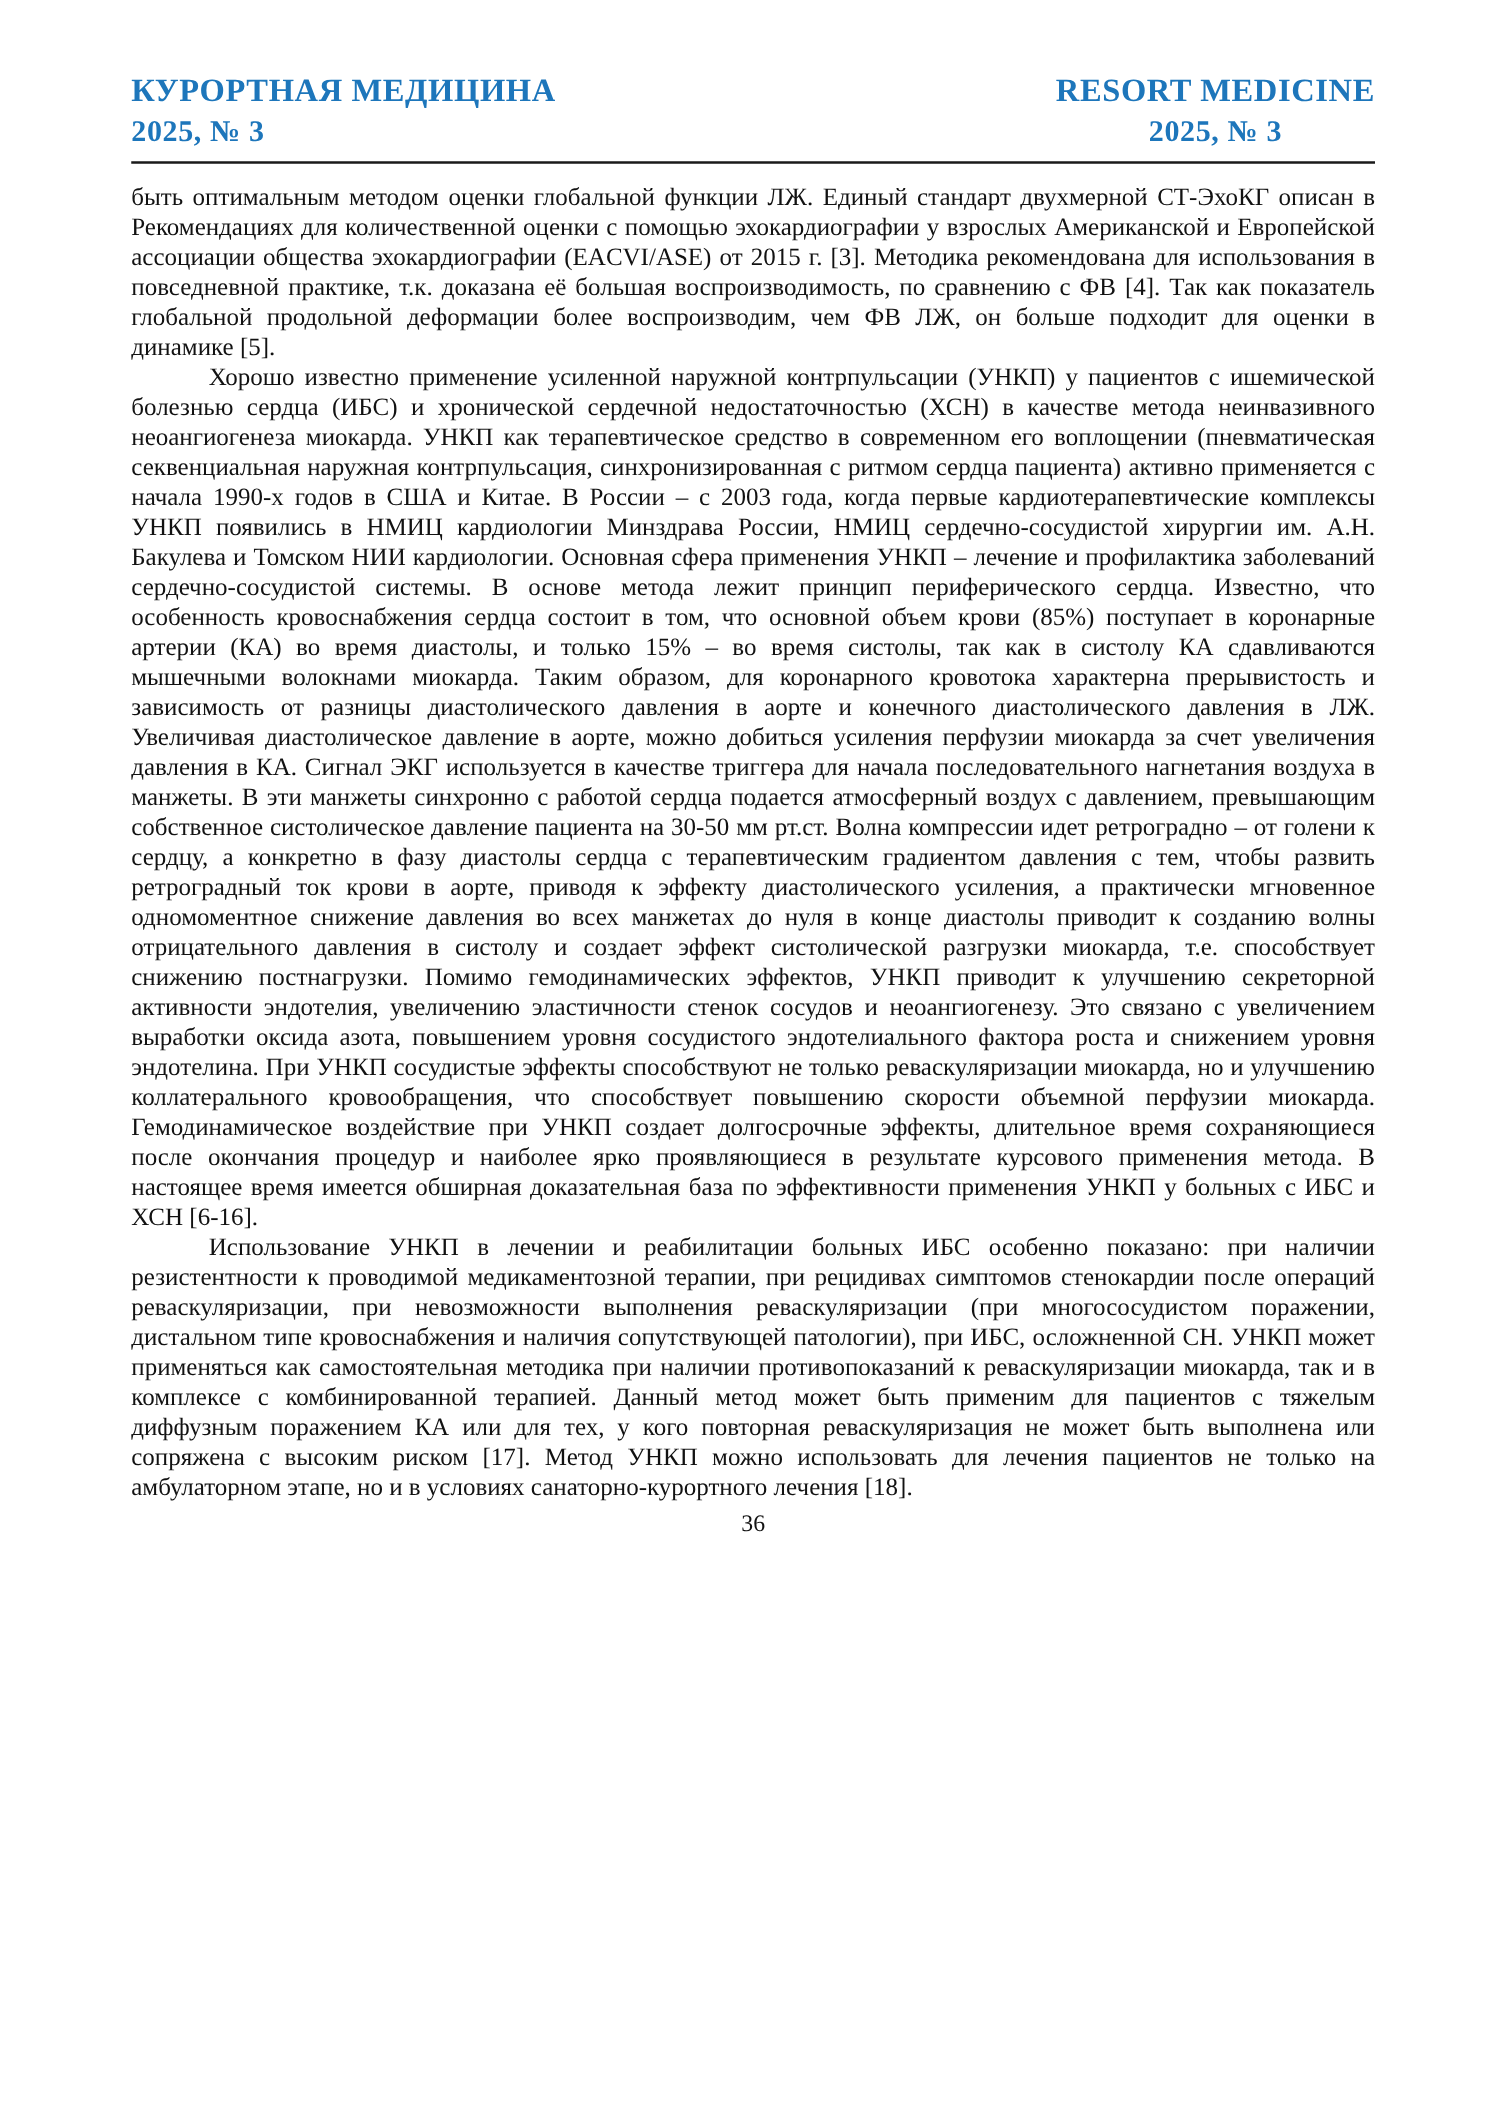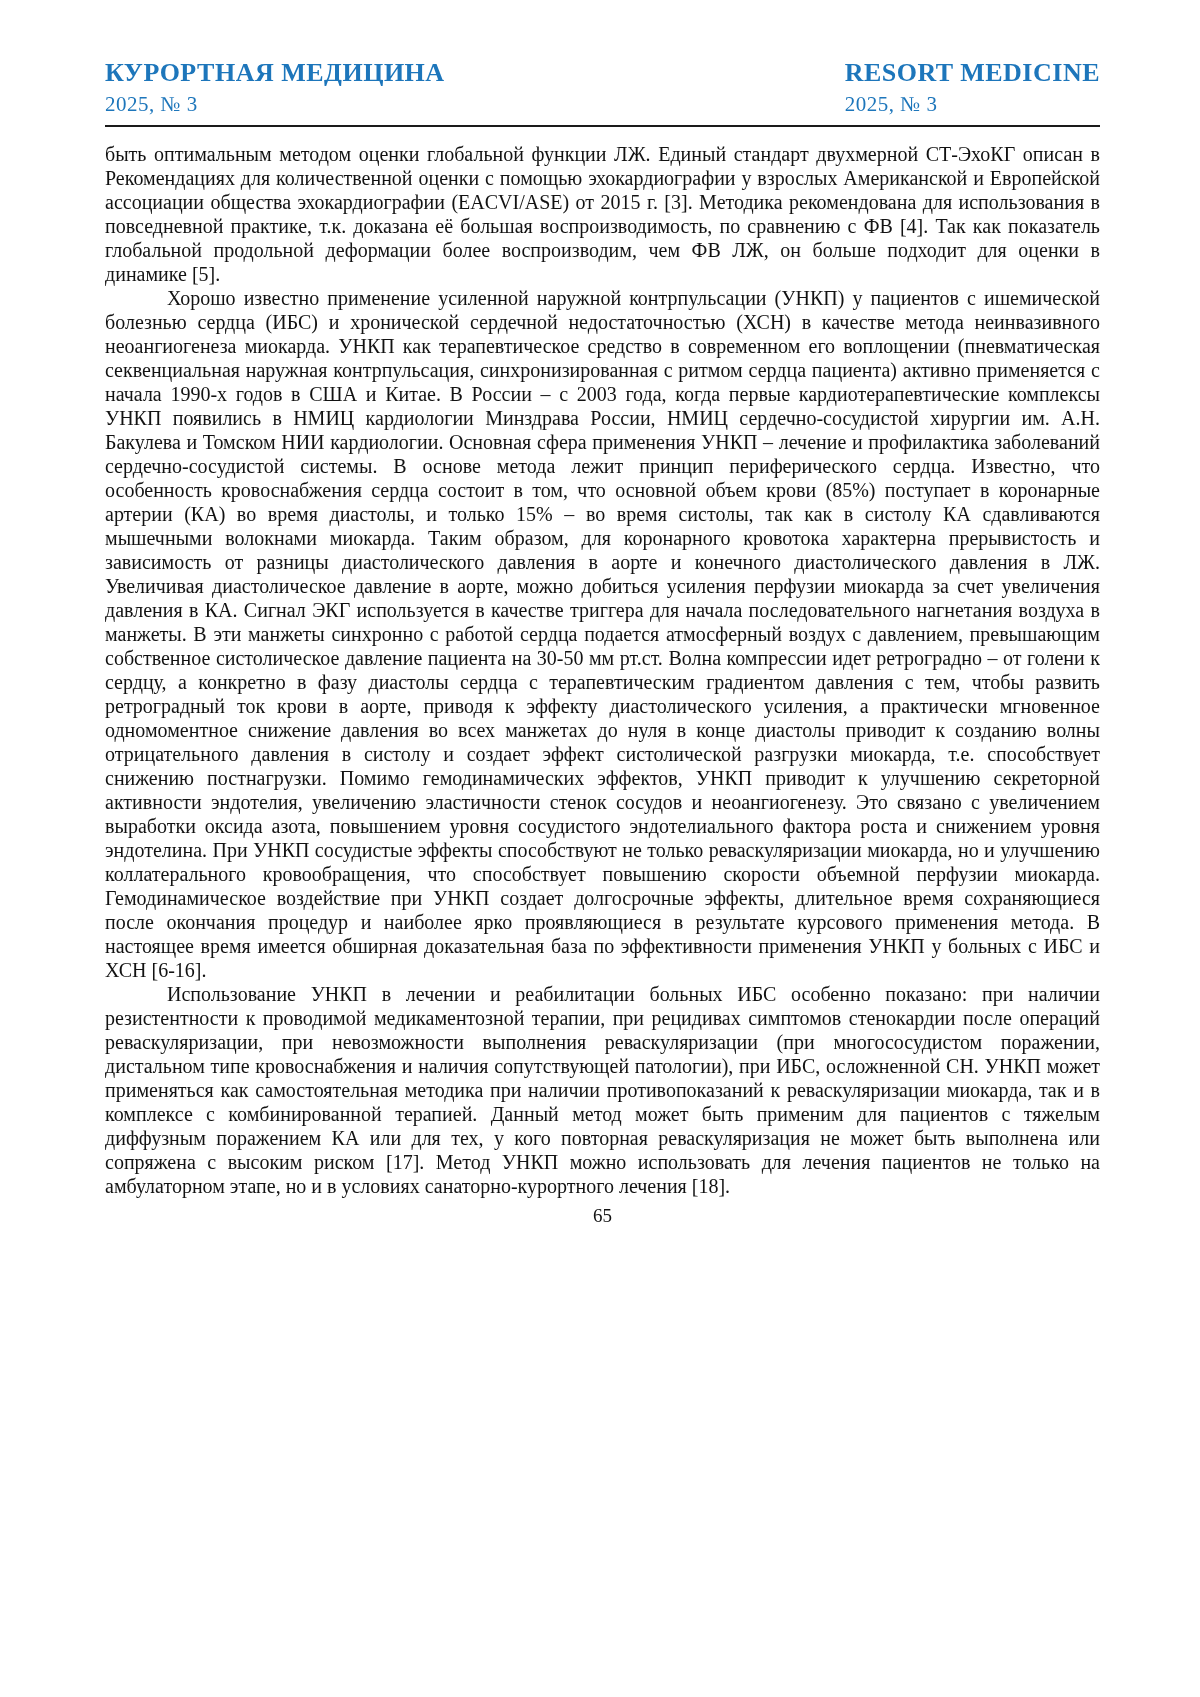--- a/index.html
+++ b/index.html
@@ -15,31 +15,31 @@
   .page {
     width: 1200px; height: 1305px;
     padding: 58px 100px 0 105px;
   }
   .page-header {
     display: flex;
     justify-content: space-between;
     align-items: flex-end;
   }
   .header-block { line-height: 1.18; }
-  .header-block.right { text-align: left; }
+  .header-block.right { text-align: center; }
   .journal-title {
     font-family: "Liberation Serif", "DejaVu Serif", serif;
     font-weight: bold;
     font-size: 26px;
     letter-spacing: 0.5px;
     color: var(--accent);
   }
   .journal-issue {
-    font-weight: normal;
-    font-size: 21px;
+    font-weight: bold;
+    font-size: 24px;
     letter-spacing: 0.5px;
     color: var(--accent);
     margin-top: 3px;
   }
   .header-rule {
     margin-top: 9px;
     height: 0;
     border-top: 2.5px solid #1a1a1a;
   }
   .body-text {
@@ -74,16 +74,16 @@
 
   <div class="header-rule"></div>
 
   <main class="body-text">
     <p class="para no-indent">быть оптимальным методом оценки глобальной функции ЛЖ. Единый стандарт двухмерной СТ-ЭхоКГ описан в Рекомендациях для количественной оценки с помощью эхокардиографии у взрослых Американской и Европейской ассоциации общества эхокардиографии (EACVI/ASE) от 2015 г. [3]. Методика рекомендована для использования в повседневной практике, т.к. доказана её большая воспроизводимость, по сравнению с ФВ [4]. Так как показатель глобальной продольной деформации более воспроизводим, чем ФВ ЛЖ, он больше подходит для оценки в динамике [5].</p>
     <p class="para">Хорошо известно применение усиленной наружной контрпульсации (УНКП) у пациентов с ишемической болезнью сердца (ИБС) и хронической сердечной недостаточностью (ХСН) в качестве метода неинвазивного неоангиогенеза миокарда. УНКП как терапевтическое средство в современном его воплощении (пневматическая секвенциальная наружная контрпульсация, синхронизированная с ритмом сердца пациента) активно применяется с начала 1990-х годов в США и Китае. В России – с 2003 года, когда первые кардиотерапевтические комплексы УНКП появились в НМИЦ кардиологии Минздрава России, НМИЦ сердечно-сосудистой хирургии им. А.Н. Бакулева и Томском НИИ кардиологии. Основная сфера применения УНКП – лечение и профилактика заболеваний сердечно-сосудистой системы. В основе метода лежит принцип периферического сердца. Известно, что особенность кровоснабжения сердца состоит в том, что основной объем крови (85%) поступает в коронарные артерии (КА) во время диастолы, и только 15% – во время систолы, так как в систолу КА сдавливаются мышечными волокнами миокарда. Таким образом, для коронарного кровотока характерна прерывистость и зависимость от разницы диастолического давления в аорте и конечного диастолического давления в ЛЖ. Увеличивая диастолическое давление в аорте, можно добиться усиления перфузии миокарда за счет увеличения давления в КА. Сигнал ЭКГ используется в качестве триггера для начала последовательного нагнетания воздуха в манжеты. В эти манжеты синхронно с работой сердца подается атмосферный воздух с давлением, превышающим собственное систолическое давление пациента на 30-50 мм рт.ст. Волна компрессии идет ретроградно – от голени к сердцу, а конкретно в фазу диастолы сердца с терапевтическим градиентом давления с тем, чтобы развить ретроградный ток крови в аорте, приводя к эффекту диастолического усиления, а практически мгновенное одномоментное снижение давления во всех манжетах до нуля в конце диастолы приводит к созданию волны отрицательного давления в систолу и создает эффект систолической разгрузки миокарда, т.е. способствует снижению постнагрузки. Помимо гемодинамических эффектов, УНКП приводит к улучшению секреторной активности эндотелия, увеличению эластичности стенок сосудов и неоангиогенезу. Это связано с увеличением выработки оксида азота, повышением уровня сосудистого эндотелиального фактора роста и снижением уровня эндотелина. При УНКП сосудистые эффекты способствуют не только реваскуляризации миокарда, но и улучшению коллатерального кровообращения, что способствует повышению скорости объемной перфузии миокарда. Гемодинамическое воздействие при УНКП создает долгосрочные эффекты, длительное время сохраняющиеся после окончания процедур и наиболее ярко проявляющиеся в результате курсового применения метода. В настоящее время имеется обширная доказательная база по эффективности применения УНКП у больных с ИБС и ХСН [6-16].</p>
     <p class="para">Использование УНКП в лечении и реабилитации больных ИБС особенно показано: при наличии резистентности к проводимой медикаментозной терапии, при рецидивах симптомов стенокардии после операций реваскуляризации, при невозможности выполнения реваскуляризации (при многососудистом поражении, дистальном типе кровоснабжения и наличия сопутствующей патологии), при ИБС, осложненной СН. УНКП может применяться как самостоятельная методика при наличии противопоказаний к реваскуляризации миокарда, так и в комплексе с комбинированной терапией. Данный метод может быть применим для пациентов с тяжелым диффузным поражением КА или для тех, у кого повторная реваскуляризация не может быть выполнена или сопряжена с высоким риском [17]. Метод УНКП можно использовать для лечения пациентов не только на амбулаторном этапе, но и в условиях санаторно-курортного лечения [18].</p>
   </main>
 
   <footer class="page-footer">
-    <span class="page-number">65</span>
+    <span class="page-number">36</span>
   </footer>
 
 </div>
 
 </body></html>

